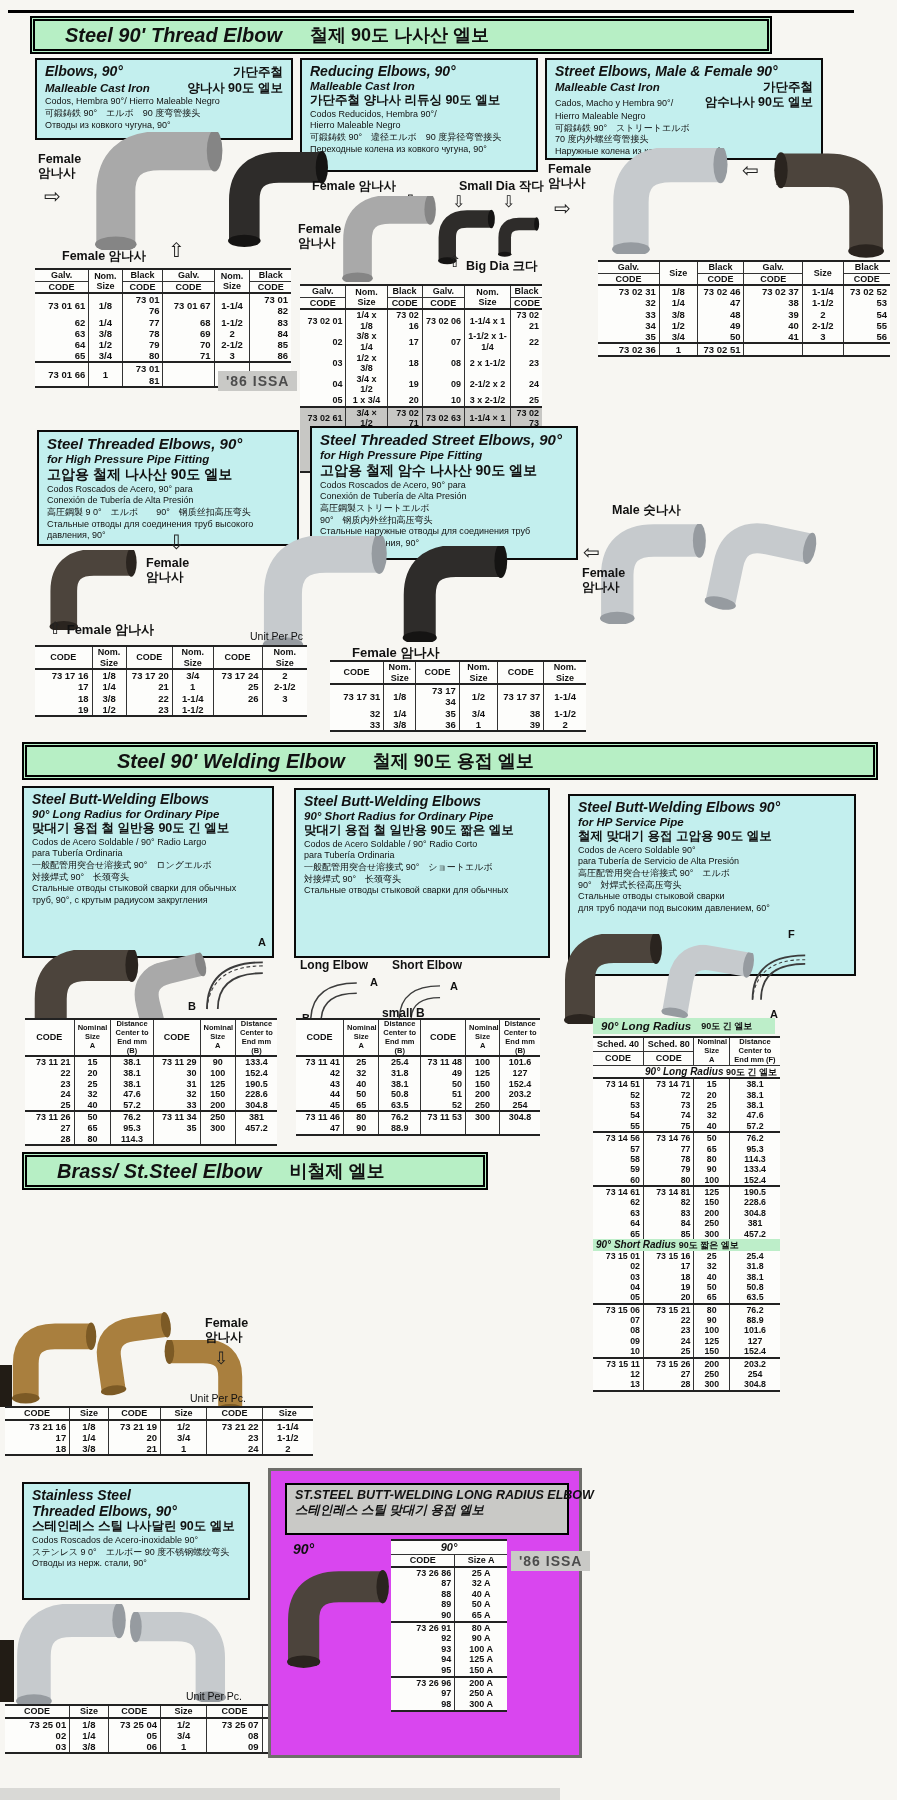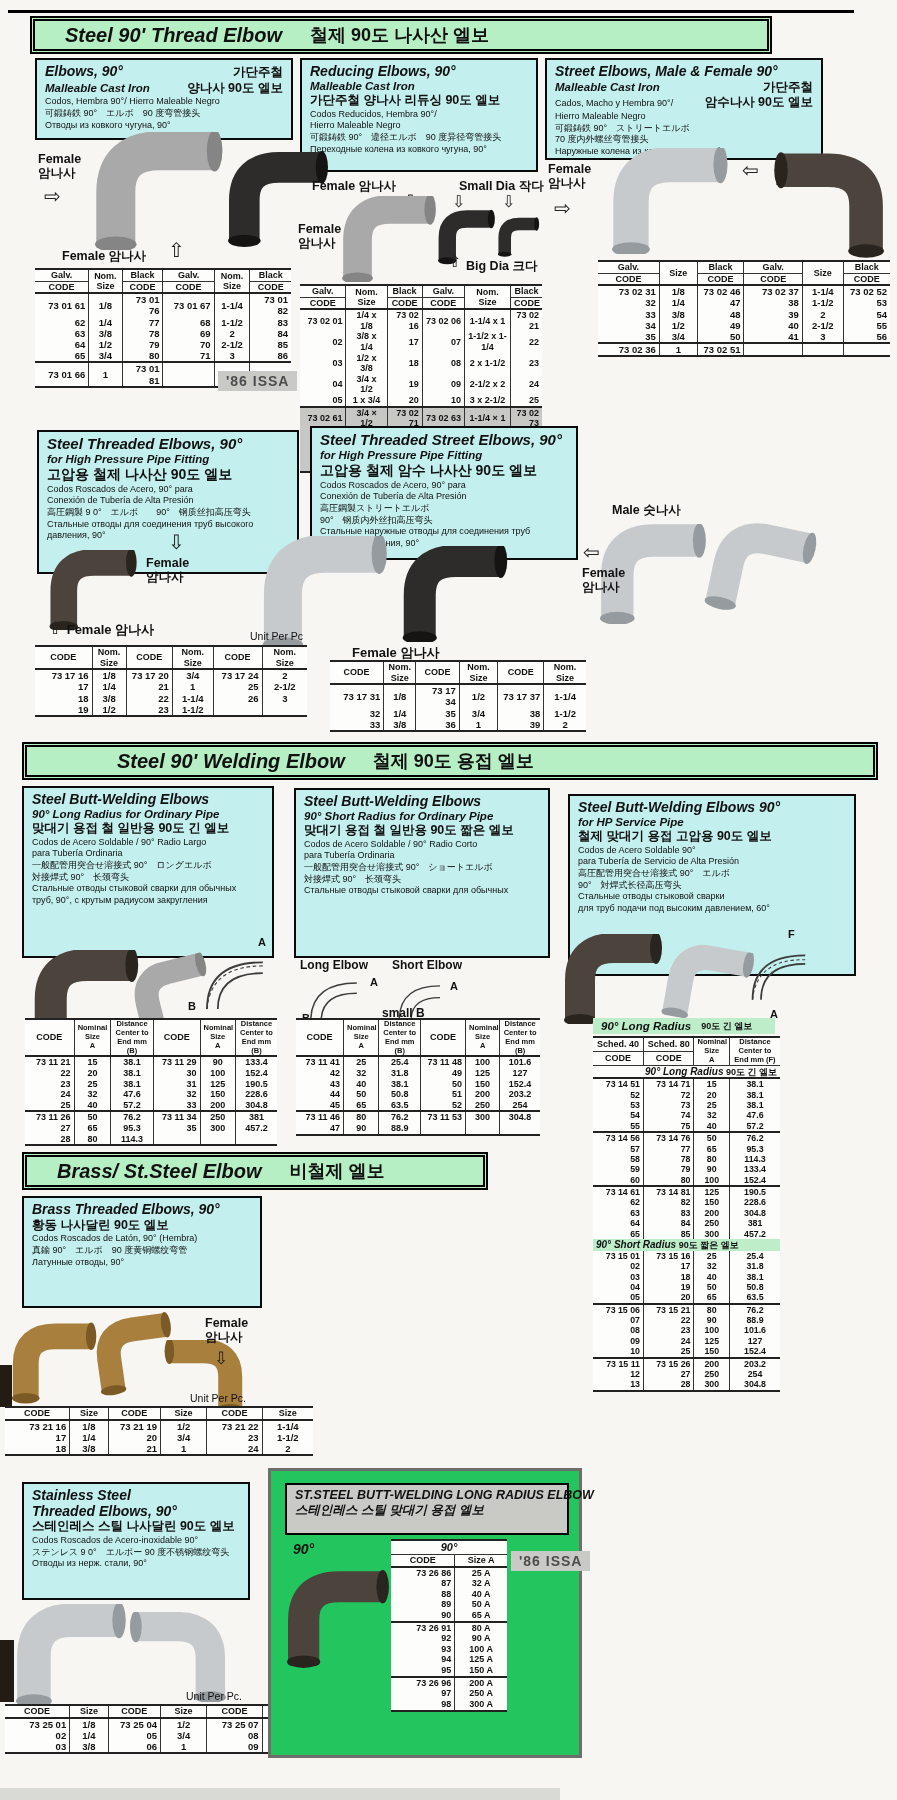--- a/index.html
+++ b/index.html
@@ -57,21 +57,21 @@
   .elb path{fill:none;}
   .elb-galv path{stroke:#a9a9a9;} .elb-galv ellipse{fill:#858585;}
   .elb-chrome path{stroke:#c6cacd;} .elb-chrome ellipse{fill:#969ba0;}
   .elb-black path{stroke:#2e2c2a;} .elb-black ellipse{fill:#151413;}
   .elb-steel path{stroke:#4c443c;} .elb-steel ellipse{fill:#2a241f;}
   .elb-brass path{stroke:#a97f3e;} .elb-brass ellipse{fill:#7c5a25;}
   .diag path{fill:none;stroke:#3c3c3c;stroke-width:2;}
   .diag .dash{stroke-dasharray:4 3;stroke-width:1.2;}
   .dimlbl{font-weight:bold;font-size:11px;}
   
-  .graybox{background:#22c55e;border:3px solid #6e6e6a;box-sizing:border-box;}
+  .graybox{background:#d946ef;border:3px solid #6e6e6a;box-sizing:border-box;}
   .graytitle{background:#c9c9c6;border:2px solid #000;box-sizing:border-box;padding:3px 8px;}
   .graytitle .t1{font-style:italic;font-weight:bold;font-size:12.5px;white-space:nowrap;}
   .graytitle .t2{font-style:italic;font-weight:bold;font-size:12.5px;}
   .deg{font-style:italic;font-weight:bold;}
   .unit{font-weight:normal;font-size:10.5px;}
   .bleed{background:#221c15;}
 </style>
 </head>
 <body>
 
@@ -436,21 +436,21 @@
           <td>73 02 51</td>
           <td></td>
           <td></td>
           <td></td>
         </tr>
       </tbody>
   </table>
 
   <div class="abs issa" style="left:218px;top:371px;">'86 ISSA</div>
 
-  <div class="abs cyan" style="left:37px;top:430px;width:262px;height:144px;">
+  <div class="abs cyan" style="left:37px;top:430px;width:262px;height:116px;">
     <div class="ttl" style="font-size:15px;">Steel Threaded Elbows, 90°</div>
     <div class="sub">for High Pressure Pipe Fitting</div>
     <div class="kr" style="font-size:14px;">고압용 철제 나사산 90도 엘보</div>
     <div class="ln">Codos Roscados de Acero, 90° para</div>
     <div class="ln">Conexión de Tubería de Alta Presión</div>
     <div class="ln">高圧鋼製 9 0°　エルボ　　90°　钢质丝扣高压弯头</div>
     <div class="ln">Стальные отводы для соединения труб высокого</div>
     <div class="ln">давления, 90°</div>
   </div>
 
@@ -1098,27 +1098,20 @@
           <td>304.8</td>
         </tr>
       </tbody>
   </table>
 
   <div class="abs banner" style="left:22px;top:1152px;width:466px;height:38px;">
     <span class="en">Brass/ St.Steel Elbow</span>
     <span class="kr">비철제 엘보</span>
   </div>
 
-  <div class="abs cyan" style="left:22px;top:1196px;width:240px;height:112px;">
-    <div class="ttl">Brass Threaded Elbows, 90°</div>
-    <div class="kr">황동 나사달린 90도 엘보</div>
-    <div class="ln">Codos Roscados de Latón, 90° (Hembra)</div>
-    <div class="ln">真鍮 90°　エルボ　90 度黄铜螺纹弯管</div>
-    <div class="ln">Латунные отводы, 90°</div>
-  </div>
 
   <div class="abs bleed" style="left:0;top:1365px;width:12px;height:42px;"></div>
   <svg class="abs elb elb-brass" style="left:12px;top:1320px;" width="86" height="86" viewBox="0 0 100 90">
     <path d="M16 86 V46 Q16 14 50 14 H92" stroke-width="30"></path>
     <ellipse cx="92" cy="14" rx="6" ry="16"></ellipse>
       <ellipse cx="16" cy="86" rx="16" ry="6"></ellipse>
   </svg>
   <svg class="abs elb elb-brass" style="left:96px;top:1314px;transform:rotate(-8deg);" width="80" height="80" viewBox="0 0 100 90">
     <path d="M16 86 V46 Q16 14 50 14 H92" stroke-width="30"></path>
     <ellipse cx="92" cy="14" rx="6" ry="16"></ellipse>

